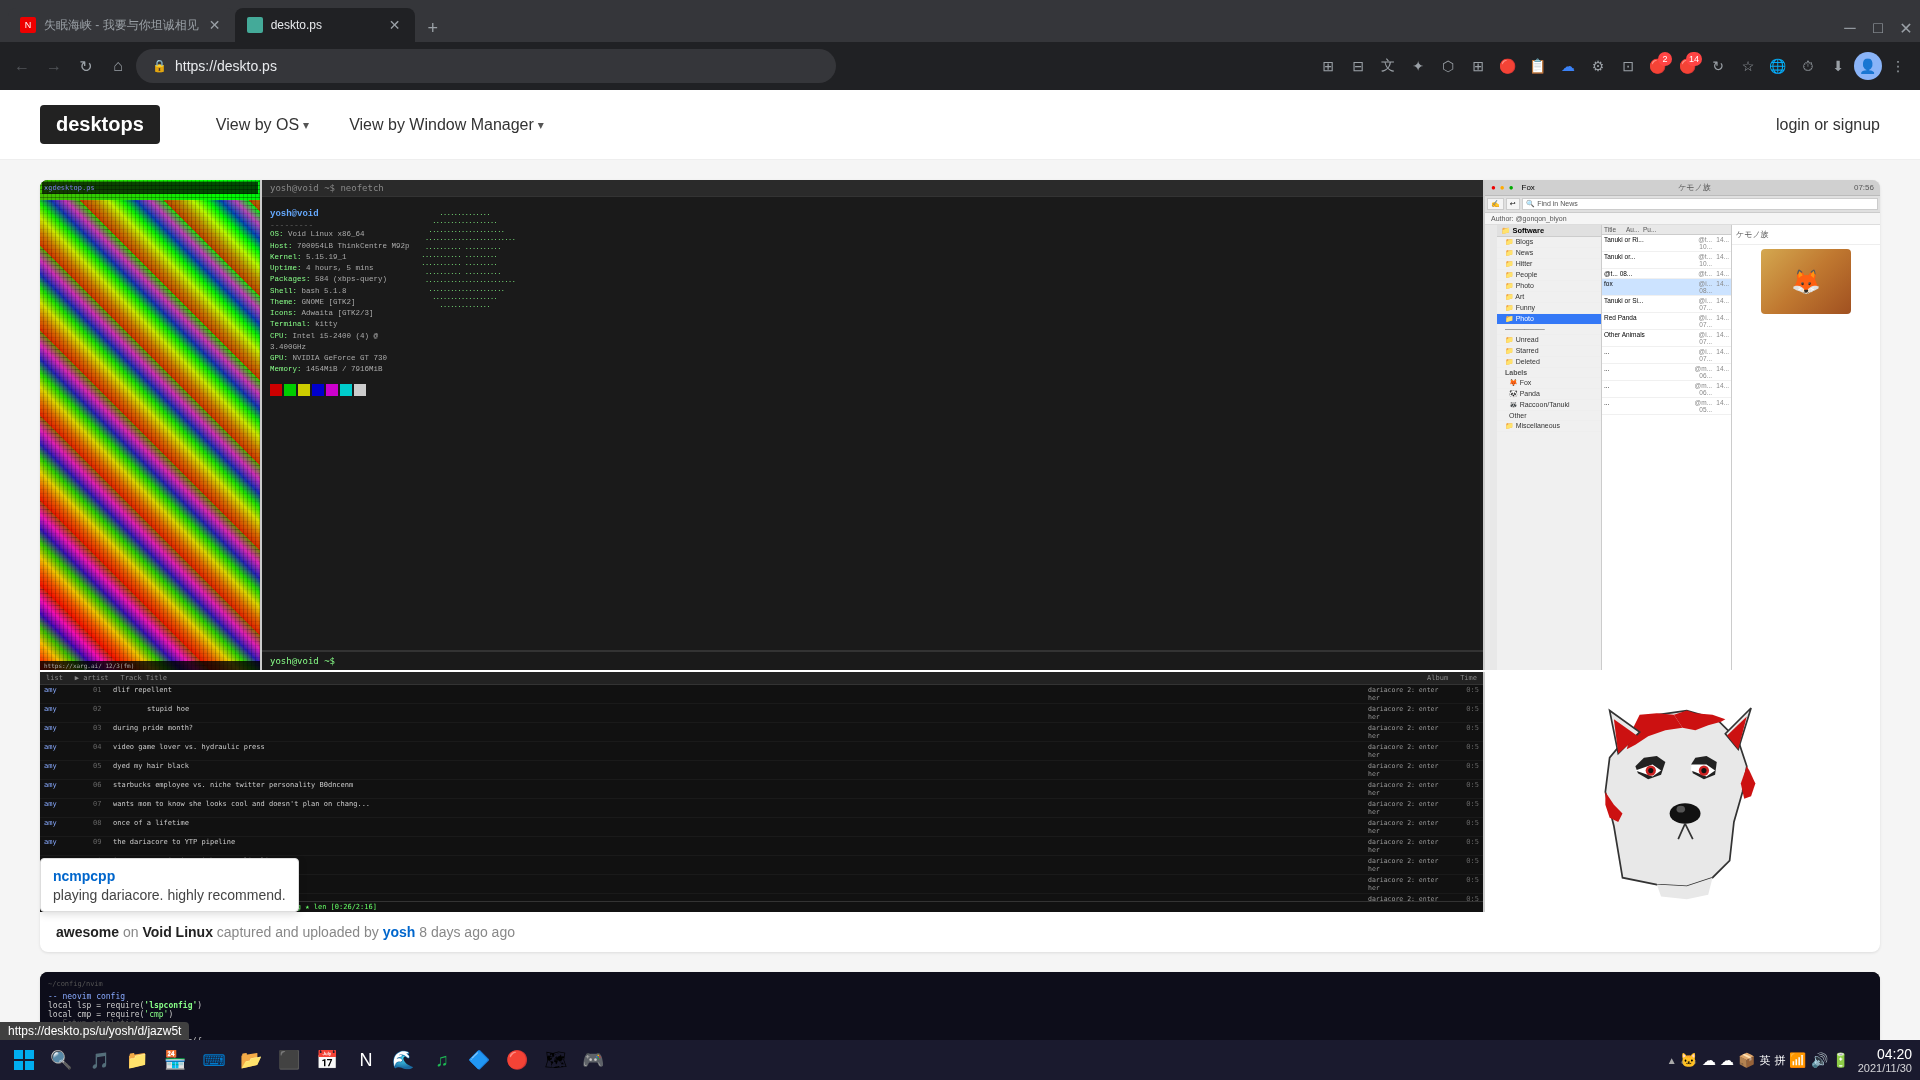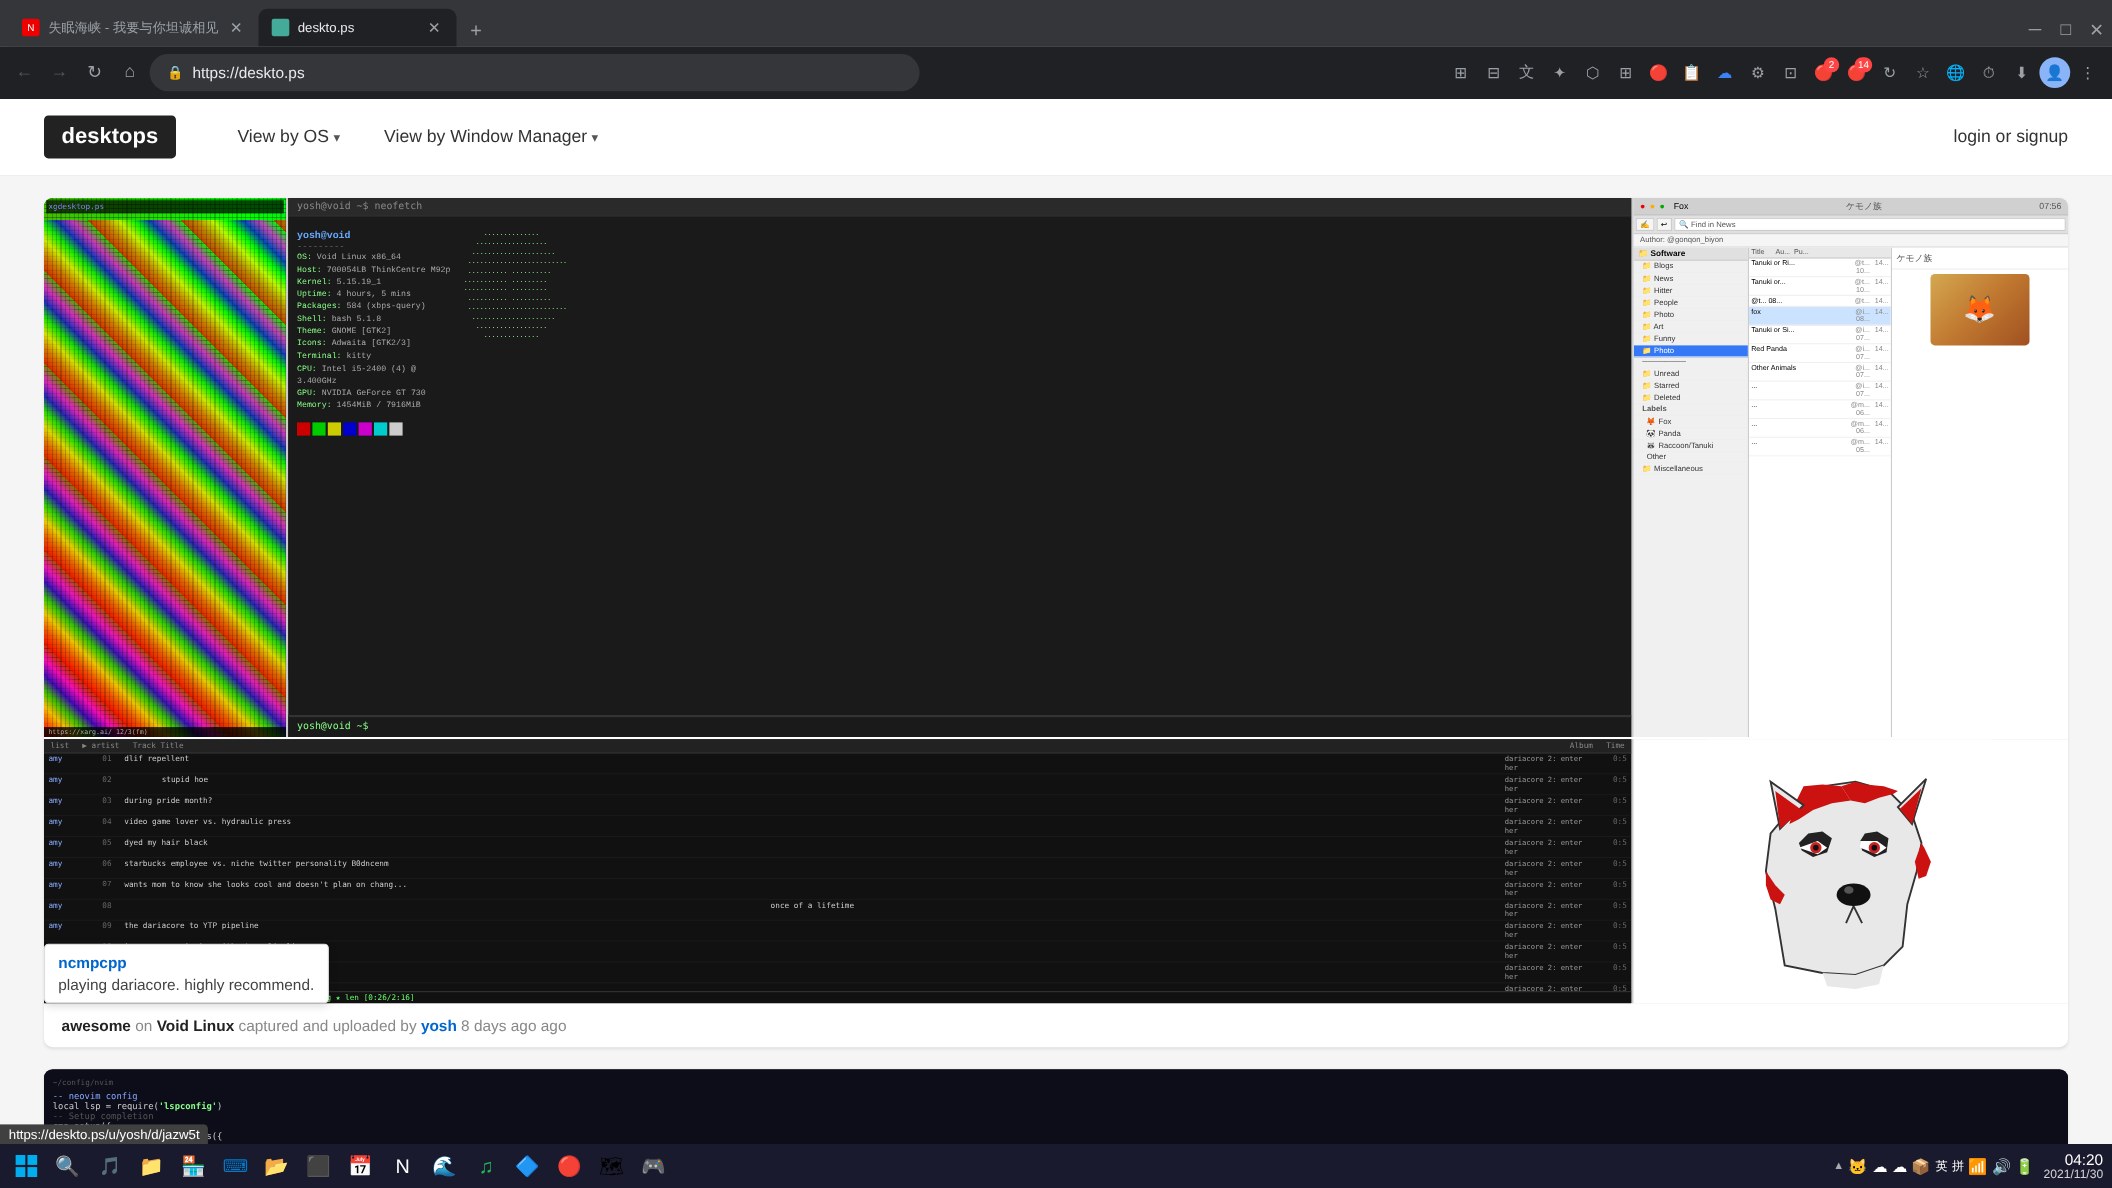--- a/index.html
+++ b/index.html
@@ -228,21 +228,21 @@
             <button style="font-size:7px;padding:1px 3px;background:#f5f5f5;border:1px solid #ccc;cursor:pointer;">↩</button>
             <div style="flex:1;background:white;border:1px solid #ccc;padding:1px 4px;font-size:7px;color:#555;">🔍 Find in News</div>
           </div>
 
           <div style="background:#f5f5f5;padding:2px 6px;font-size:7px;color:#555;border-bottom:1px solid #ddd;">
             Author: @gonqon_biyon
           </div>
 
           <div style="display:flex;flex:1;overflow:hidden;">
 
-            <div style="width:105px;border-right:1px solid #ccc;overflow:hidden;background:#f0f0f0;">
+            <div style="width:105px;border-right:1px solid #ccc;overflow:hidden;background:#f0f0f0;margin-left:12px;">
 
               <div style="padding:1px 4px;font-size:7.5px;background:#e0e0e0;border-bottom:1px solid #ccc;font-weight:bold;">📁 Software</div>
               <div style="padding:1px 8px;font-size:7px;color:#333;border-bottom:1px solid #eee;">📁 Blogs</div>
               <div style="padding:1px 8px;font-size:7px;color:#333;border-bottom:1px solid #eee;">📁 News</div>
               <div style="padding:1px 8px;font-size:7px;color:#333;border-bottom:1px solid #eee;">📁 Hitter</div>
               <div style="padding:1px 8px;font-size:7px;color:#333;border-bottom:1px solid #eee;">📁 People</div>
               <div style="padding:1px 8px;font-size:7px;color:#333;border-bottom:1px solid #eee;">📁 Photo</div>
               <div style="padding:1px 8px;font-size:7px;color:#333;border-bottom:1px solid #eee;">📁 Art</div>
               <div style="padding:1px 8px;font-size:7px;color:#333;border-bottom:1px solid #eee;">📁 Funny</div>
               <div style="padding:1px 8px;font-size:7px;color:#333;border-bottom:1px solid #eee;background:#3478f6;color:white;">📁 Photo</div>
@@ -395,21 +395,21 @@
             <div style="padding:1px 4px;display:flex;gap:4px;border-bottom:1px solid #1a1a1a;">
                 <span style="color:#88aaff;width:45px;flex-shrink:0;overflow:hidden;">amy</span>
                 <span style="color:#666;width:16px;flex-shrink:0;font-family:Liberation Mono, monospace;">07</span>
                 <span style="color:#ccc;flex:1;overflow:hidden;white-space:nowrap;">wants mom to know she looks cool and doesn't plan on chang...</span>
                 <span style="color:#999;width:85px;flex-shrink:0;overflow:hidden;font-size:6.5px;">dariacore 2: enter her</span>
                 <span style="color:#666;width:22px;text-align:right;flex-shrink:0;">0:5</span>
               </div>
             <div style="padding:1px 4px;display:flex;gap:4px;border-bottom:1px solid #1a1a1a;">
                 <span style="color:#88aaff;width:45px;flex-shrink:0;overflow:hidden;">amy</span>
                 <span style="color:#666;width:16px;flex-shrink:0;">08</span>
-                <span style="color:#ccc;flex:1;overflow:hidden;white-space:nowrap;text-align:center;">once of a lifetime</span>
+                <span style="color:#ccc;flex:1;overflow:hidden;white-space:nowrap;">once of a lifetime</span>
                 <span style="color:#999;width:85px;flex-shrink:0;overflow:hidden;font-size:6.5px;">dariacore 2: enter her</span>
                 <span style="color:#666;width:22px;text-align:right;flex-shrink:0;">0:5</span>
               </div>
             <div style="padding:1px 4px;display:flex;gap:4px;border-bottom:1px solid #1a1a1a;">
                 <span style="color:#88aaff;width:45px;flex-shrink:0;overflow:hidden;">amy</span>
                 <span style="color:#666;width:16px;flex-shrink:0;">09</span>
                 <span style="color:#ccc;flex:1;overflow:hidden;white-space:nowrap;">the dariacore to YTP pipeline</span>
                 <span style="color:#999;width:85px;flex-shrink:0;overflow:hidden;font-size:6.5px;">dariacore 2: enter her</span>
                 <span style="color:#666;width:22px;text-align:right;flex-shrink:0;">0:5</span>
               </div>
@@ -500,20 +500,21 @@
         </div>
       </div>
     </div>
 
     <div class="second-entry" style="margin-top:20px;">
       <div style="height:100px;background:#111;overflow:hidden;display:flex;align-items:center;justify-content:center;">
         <div style="color:#33ff33;font-family:monospace;font-size:8px;padding:8px;width:100%;height:100%;background:#0d0d1a;overflow:hidden;">
           <div style="color:#555;margin-bottom:4px;font-size:7px;">~/config/nvim</div>
           <div style="color:#88aaff;">-- neovim config</div>
           <div style="color:#ccc;">local lsp = require(<span style="color:#88ff88;font-weight:bold;">'lspconfig'</span>)</div>
+          <div style="color:#ccc;">local cmp = require(<span style="color:#88ff88;">'cmp'</span>)</div>
           <div style="color:#555;">-- Setup completion</div>
           <div style="color:#ccc;">cmp.setup({</div>
           <div style="color:#ccc;">&nbsp;&nbsp;sources = cmp.config.sources({</div>
         </div>
       </div>
     </div>
   </div>
 </div>
 
 <div class="status-bar-url">

